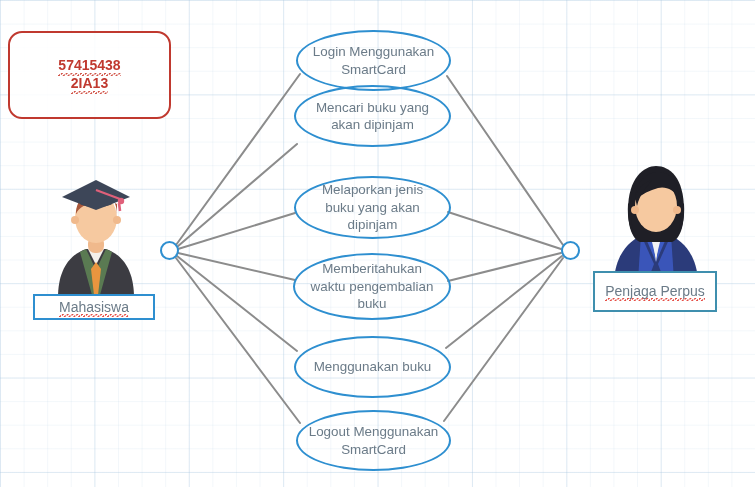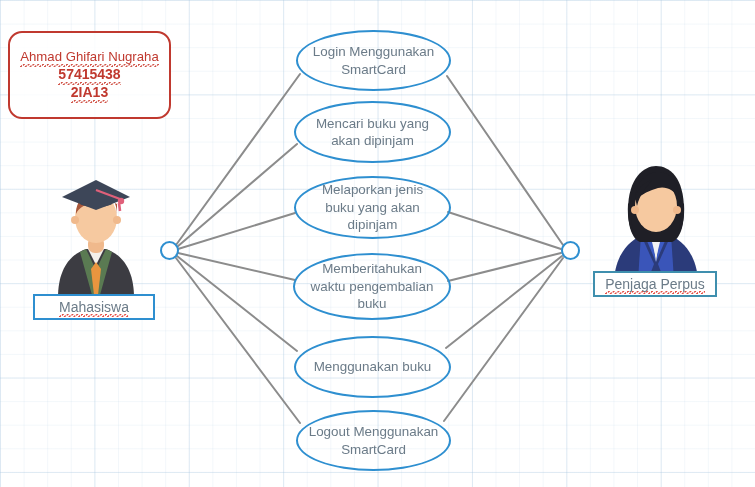--- a/index.html
+++ b/index.html
@@ -118,21 +118,21 @@
     border: 2.2px solid #2e8fd0;
     background: #ffffff;
     box-sizing: border-box;
     display: flex;
     align-items: center;
     justify-content: center;
     color: #6b7b88;
     font-size: 14px;
   }
   #label-mahasiswa { left: 33px; top: 294px; width: 122px; height: 26px; }
-  #label-penjaga   { left: 593px; top: 271px; width: 124px; height: 26px; border-color: #3f8fae; }
+  #label-penjaga   { left: 593px; top: 271px; width: 124px; height: 41px; border-color: #3f8fae; }
 
   
   .avatar { position: absolute; }
   #avatar-mahasiswa { left: 50px; top: 170px; width: 92px; height: 125px; }
   #avatar-penjaga   { left: 608px; top: 158px; width: 96px; height: 122px; }
 </style>
 </head>
 <body>
 
 <div id="canvas">
@@ -149,37 +149,34 @@
 
       <line x1="563" y1="245" x2="447" y2="76"></line>
       <line x1="561" y1="249" x2="448" y2="212"></line>
       <line x1="561" y1="253" x2="448" y2="281"></line>
       <line x1="562" y1="256" x2="446" y2="348"></line>
       <line x1="563" y1="258" x2="444" y2="421"></line>
     </g>
   </svg>
 
   <div id="title-box">
-    <div class="tline name">
-      <span class="sq sq-red">Ahmad Ghifari Nugraha</span>
-    </div>
     <div class="tline num">
       <span class="sq sq-red">57415438</span>
     </div>
     <div class="tline num">
       <span class="sq sq-red">2IA13</span>
     </div>
   </div>
 
   <div class="usecase" style="left:296px; top:30px; width:155px; height:61px;">
     <div class="uc-text">Login Menggunakan
 SmartCard</div>
   </div>
 
-  <div class="usecase" style="left:294px; top:101px; width:157px; height:62px;">
+  <div class="usecase" style="left:294px; top:85px; width:157px; height:62px;">
     <div class="uc-text">Mencari buku yang
 akan dipinjam</div>
   </div>
 
   <div class="usecase" style="left:294px; top:176px; width:157px; height:63px;">
     <div class="uc-text">Melaporkan jenis
 buku yang akan
 dipinjam</div>
   </div>
 

